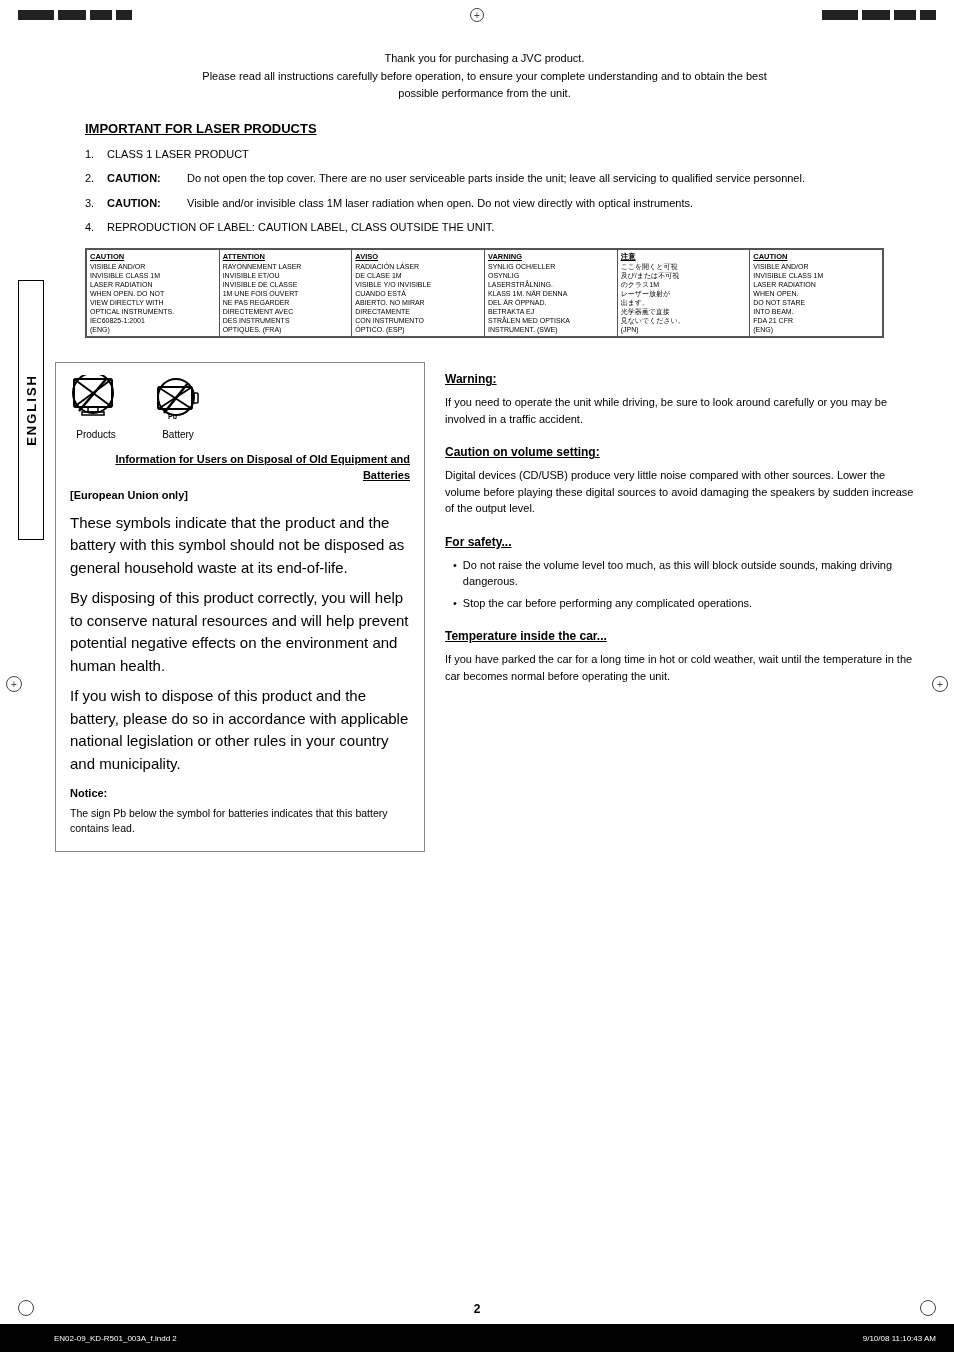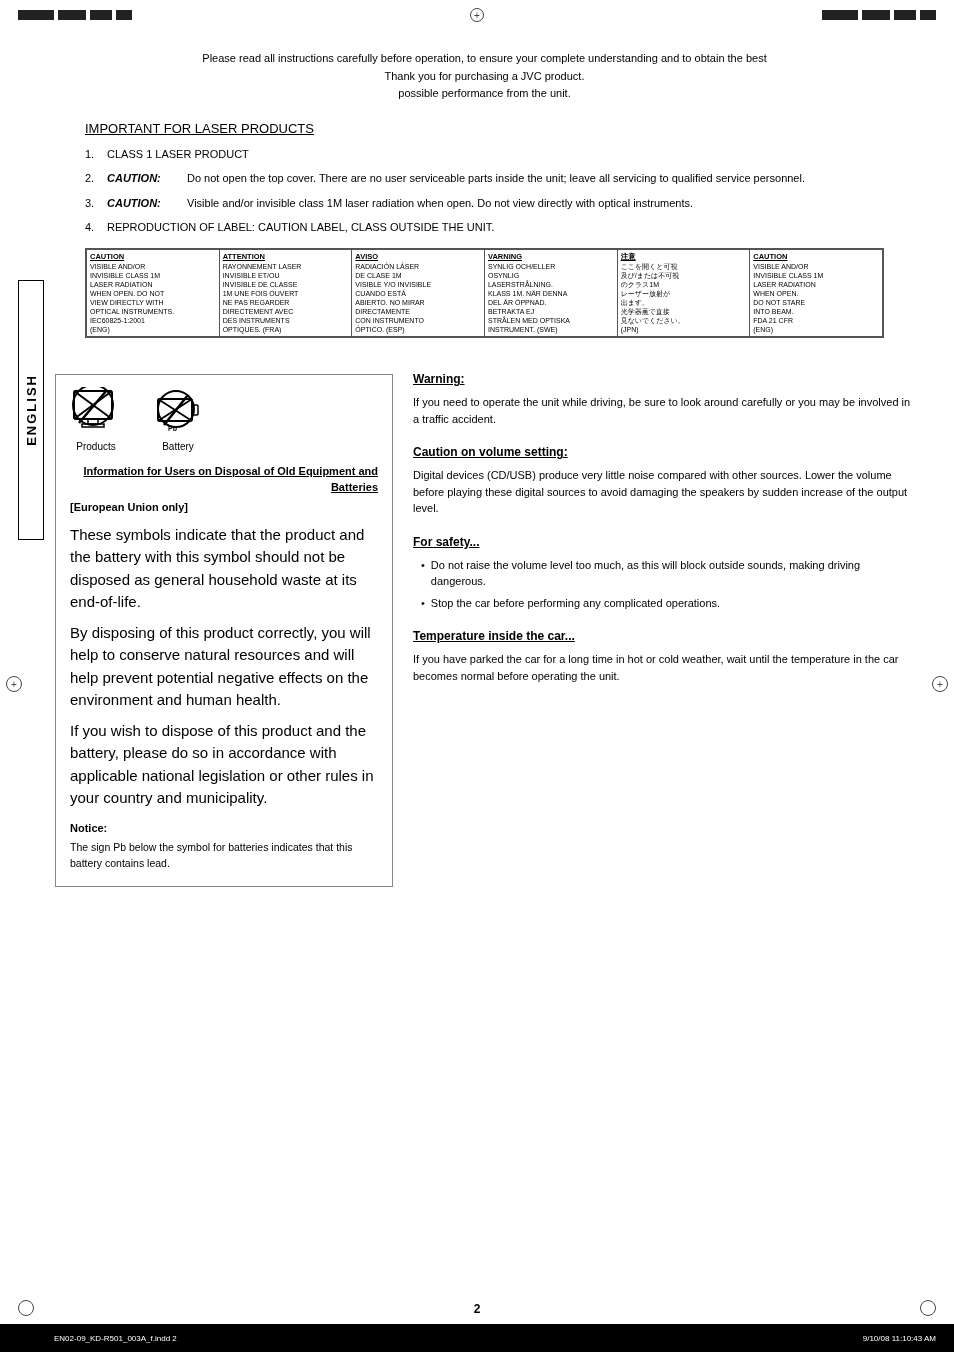--- a/index.html
+++ b/index.html
@@ -85,42 +85,41 @@
       line-height: 1.6;
     }
 
     
     .important-section {
       margin-left: 30px;
       margin-bottom: 12px;
     }
     .important-title {
       font-size: 13px;
-      font-weight: normal;
+      font-weight: bold;
       text-decoration: underline;
       margin-bottom: 10px;
     }
     .numbered-list {
       list-style: none;
       padding: 0;
     }
     .numbered-list li {
       display: flex;
       margin-bottom: 8px;
       line-height: 1.5;
       font-size: 11px;
     }
     .list-num {
       min-width: 22px;
       font-weight: normal;
     }
     .list-label {
       min-width: 80px;
       font-weight: bold;
-      font-style: italic;
     }
     .list-text {
       flex: 1;
     }
 
     
     .caution-table-wrapper {
       margin: 10px 30px 24px 30px;
       border: 1px solid #555;
     }
@@ -143,27 +142,26 @@
 
     
     .lower-content {
       display: flex;
       gap: 20px;
       margin-top: 8px;
     }
 
     
     .left-col {
-      width: 338px;
+      width: 370px;
       flex-shrink: 0;
       border: 1px solid #888;
       padding: 12px 14px 14px 14px;
       font-size: 10.5px;
       line-height: 1.5;
-      margin-top: 12px;
     }
 
     
     .icons-area {
       display: flex;
       align-items: flex-end;
       gap: 30px;
       margin-bottom: 10px;
     }
     .icon-item {
@@ -350,22 +348,22 @@
     <div class="mark-rect"></div>
     <div class="mark-rect"></div>
     <div class="mark-rect"></div>
     <div class="mark-rect"></div>
   </div>
 </div>
 
 <div class="main-content">
 
   <div class="intro-section">
+    <div>Thank you for purchasing a JVC product.</div>
     <div>Please read all instructions carefully before operation, to ensure your complete understanding and to obtain the best</div>
-    <div>Thank you for purchasing a JVC product.</div>
     <div>possible performance from the unit.</div>
   </div>
 
   <div class="important-section">
     <div class="important-title">IMPORTANT FOR LASER PRODUCTS</div>
     <ol class="numbered-list">
       <li>
         <span class="list-num">1.</span>
         <span class="list-text">CLASS 1 LASER PRODUCT</span>
       </li>

